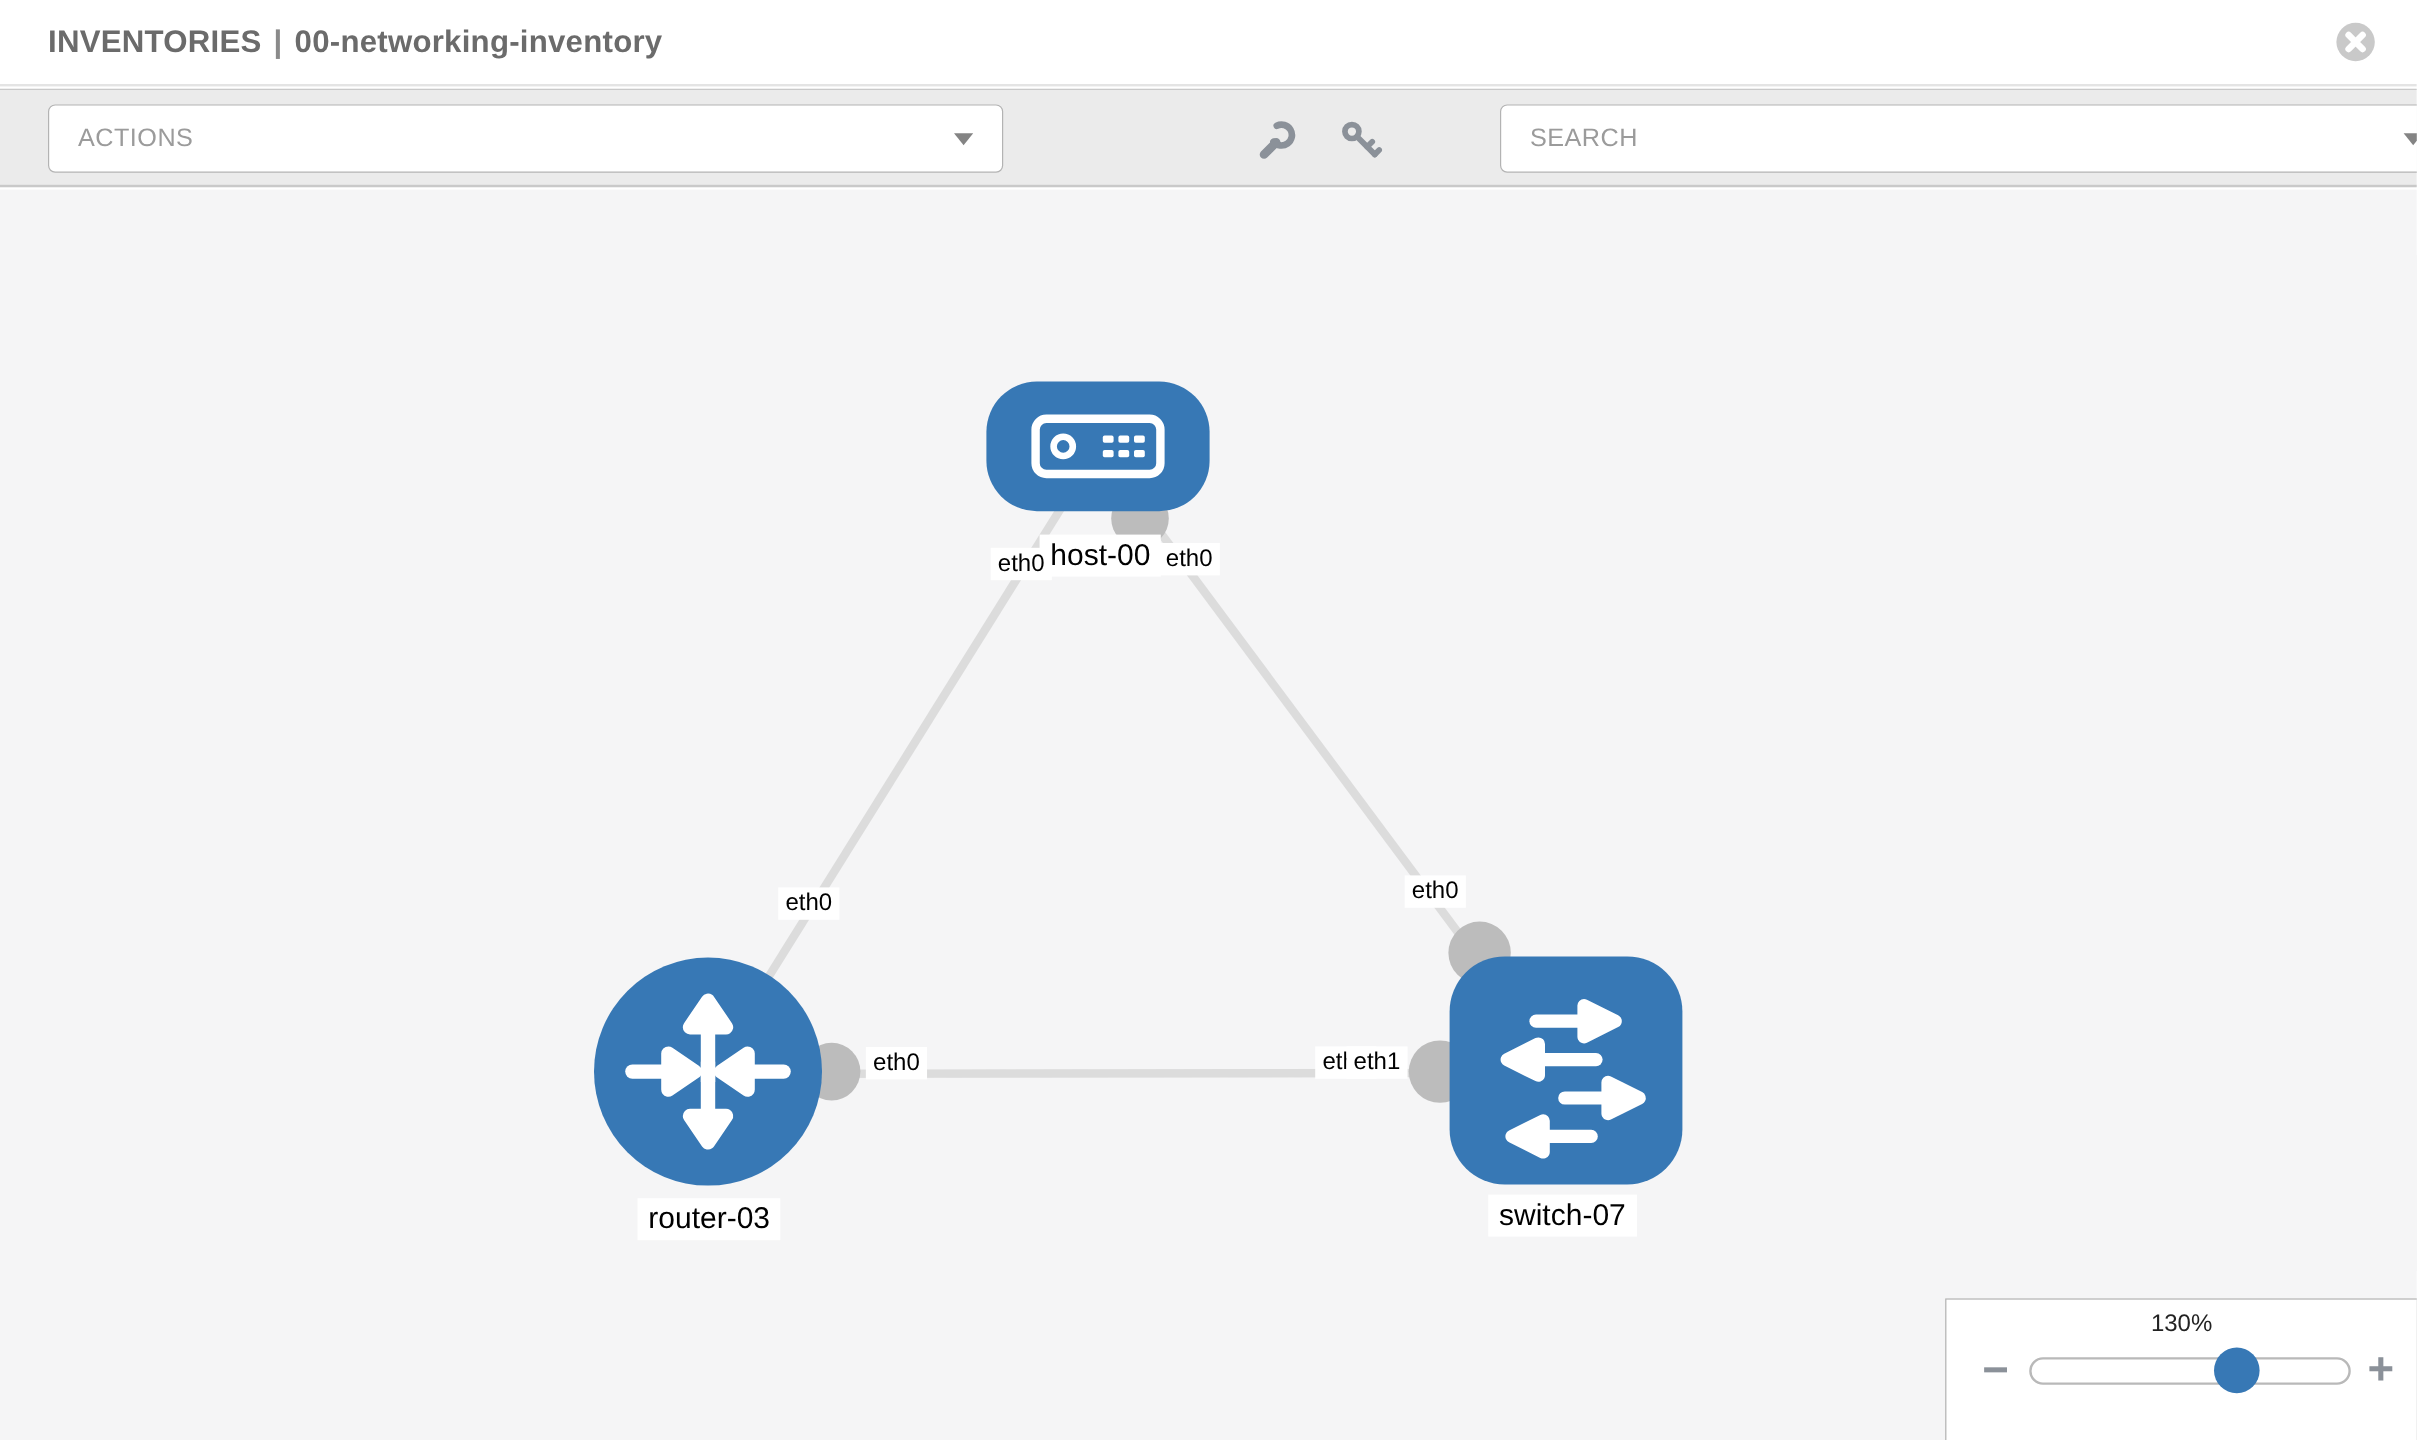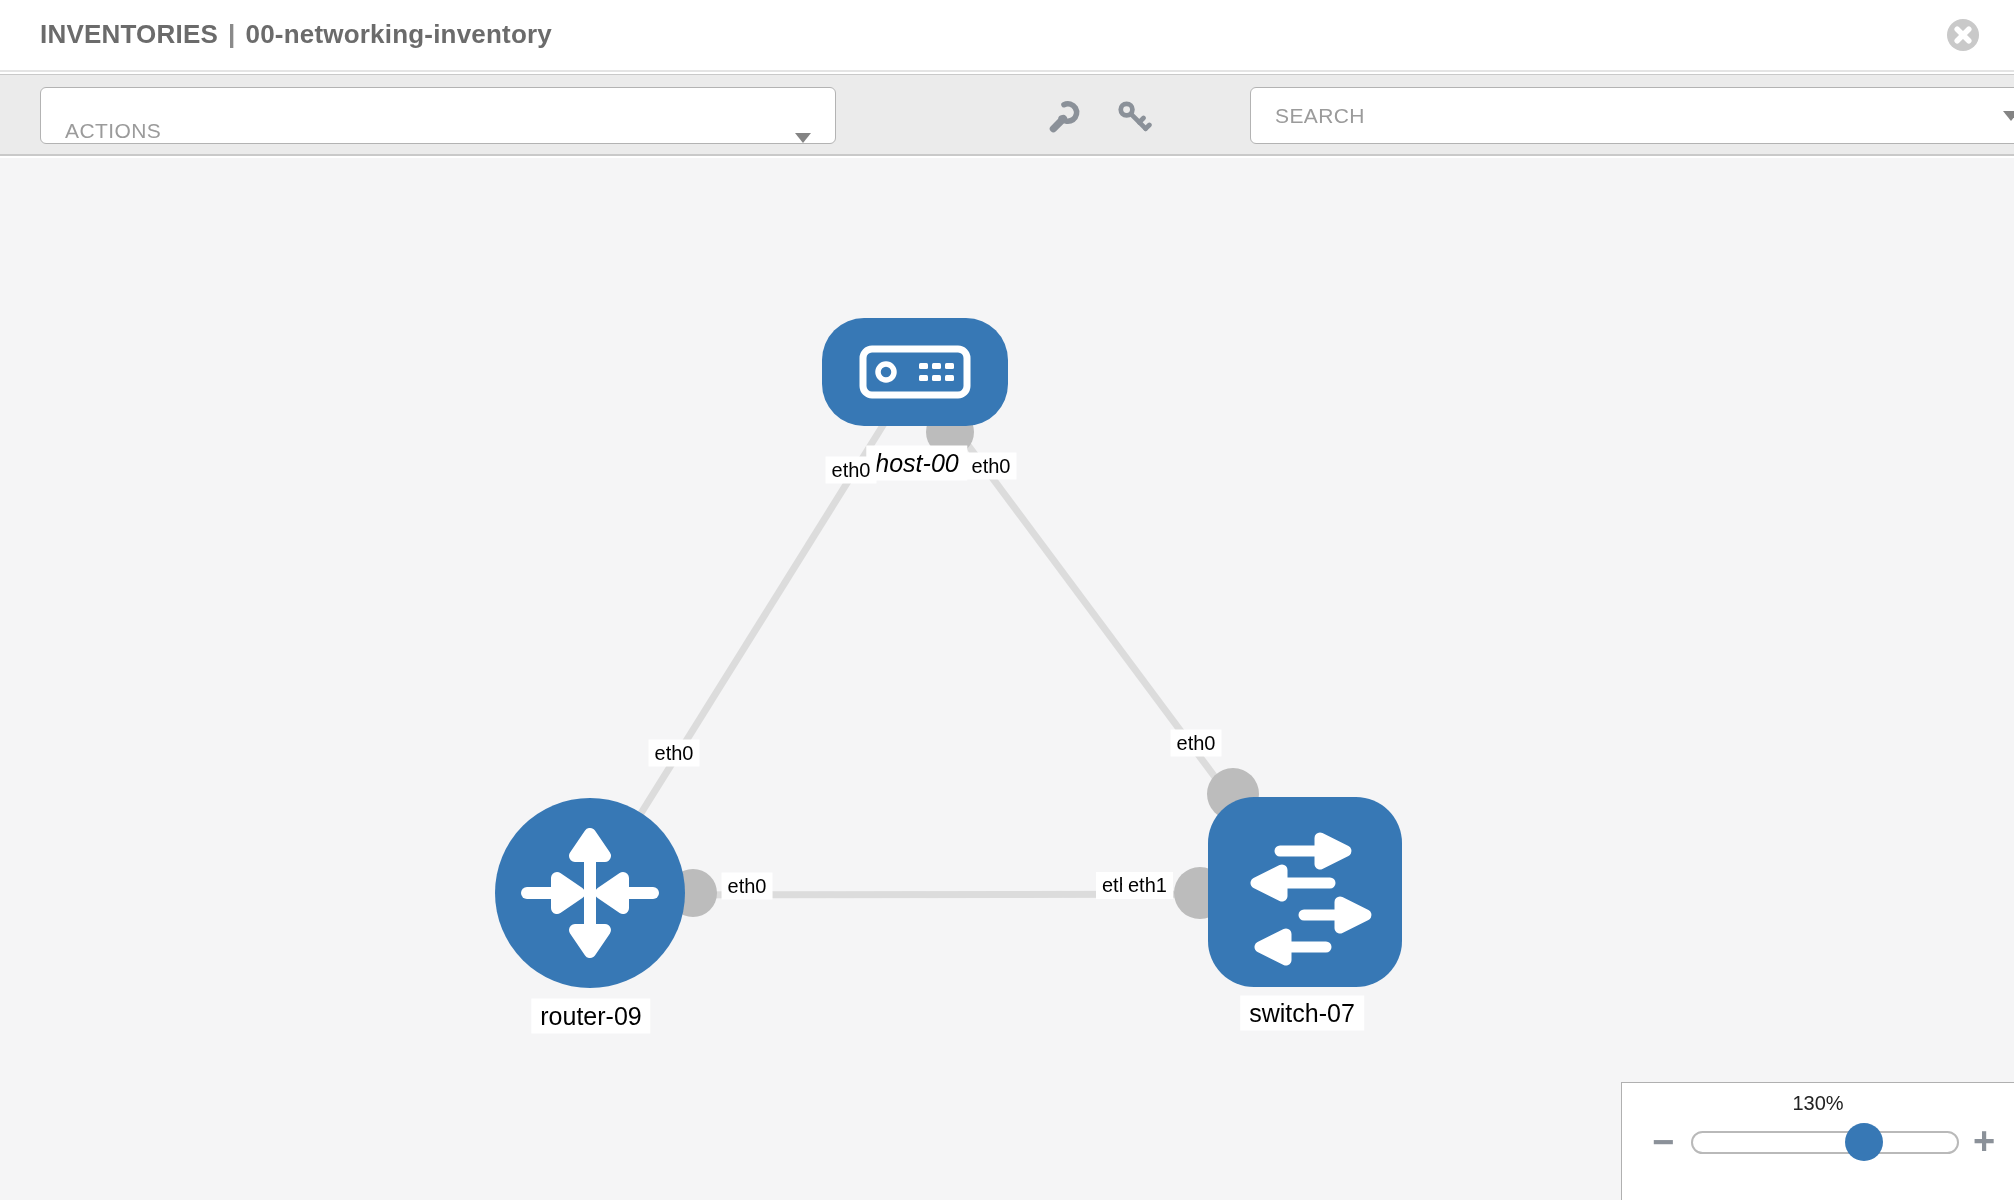--- a/index.html
+++ b/index.html
@@ -10,21 +10,21 @@
   .header { position:absolute; left:0; top:0; width:2014px; height:72px; background:#ffffff; border-bottom:2px solid #e4e4e4; }
   .title { position:absolute; left:40px; top:19px; font-size:26px; font-weight:bold; color:#6b6b6b; letter-spacing:0.2px; }
   .title .sep { padding:0 10px; color:#8a8a8a; font-weight:bold; }
   .close-btn { position:absolute; left:1946px; top:18px; width:34px; height:34px; cursor:pointer; }
 
   
   .toolbar { position:absolute; left:0; top:74px; width:2014px; height:82px; background:#ebebeb; border-top:1px solid #c9c9c9; border-bottom:2px solid #c9c9c9; }
   .select-box { position:absolute; top:12px; height:57px; background:#ffffff; border:1.5px solid #b3b3b3; border-radius:6px; display:flex; align-items:center; padding:0 24px; }
   .select-box .sel-label { font-size:21px; color:#9b9b9b; letter-spacing:0.4px; flex:1; }
   .caret { width:0; height:0; border-left:8px solid transparent; border-right:8px solid transparent; border-top:10px solid #848484; }
-  .actions-box { left:40px; width:796px;align-items:flex-end; }
+  .actions-box { left:40px; width:796px; }
   .search-box { left:1250px; width:794px; }
   .tool-icon { position:absolute; top:18px; width:48px; height:48px; background:none; border:none; cursor:pointer; display:flex; align-items:center; justify-content:center; }
   .wrench-btn { left:1040px; }
   .key-btn { left:1110px; }
 
   
   .canvas { position:absolute; left:0; top:158px; width:2014px; height:1042px; background:#f5f5f6; }
   .net-svg { position:absolute; left:0; top:0; }
 
   .node { position:absolute; background:#3778b5; display:flex; align-items:center; justify-content:center; cursor:pointer; }
@@ -146,22 +146,22 @@
           <line x1="122" y1="86" x2="70" y2="86"></line>
           <polygon points="74,73 48,86 74,99"></polygon>
           <line x1="96" y1="118" x2="136" y2="118"></line>
           <polygon points="132,105 158,118 132,131"></polygon>
           <line x1="118" y1="150" x2="74" y2="150"></line>
           <polygon points="78,137 52,150 78,163"></polygon>
         </g>
       </svg>
     </div>
 
-    <div class="chip node-label" style="left:917px; top:305px;font-style:italic;">host-00</div>
-    <div class="chip node-label" style="left:591px; top:858px;">router-09</div>
+    <div class="chip node-label" style="left:917px; top:305px;">host-00</div>
+    <div class="chip node-label" style="left:591px; top:858px;">router-03</div>
     <div class="chip node-label" style="left:1302px; top:855px;">switch-07</div>
 
     <div class="chip if-label" style="left:851px;  top:312px;">eth0</div>
     <div class="chip if-label" style="left:674px;  top:595px;">eth0</div>
     <div class="chip if-label" style="left:991px;  top:308px;">eth0</div>
     <div class="chip if-label" style="left:1196px; top:585px;">eth0</div>
     <div class="chip if-label" style="left:747px;  top:728px;">eth0</div>
 
     <div class="chip if-label-abs" style="left:1096px; top:714px;">eth0</div>
     <div class="chip if-label-abs" style="left:1122px; top:714px;">eth1</div>

